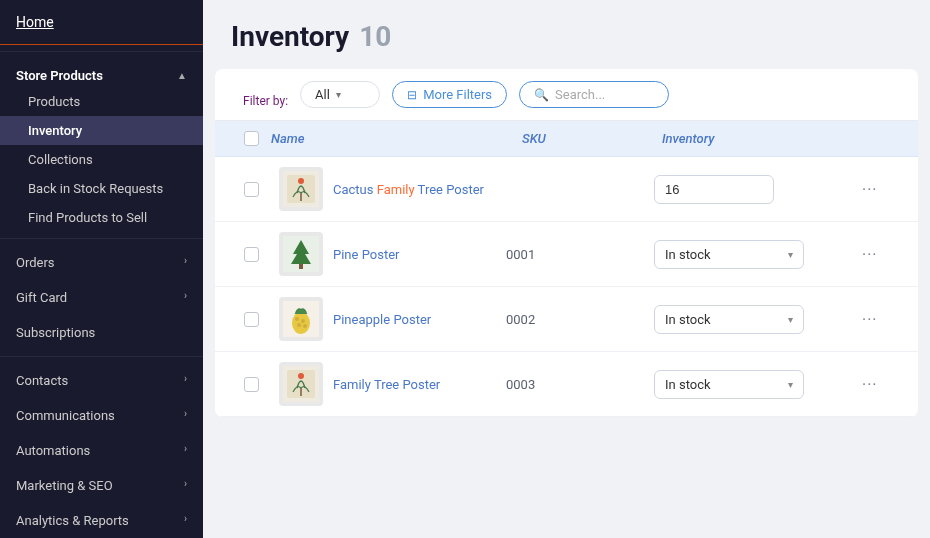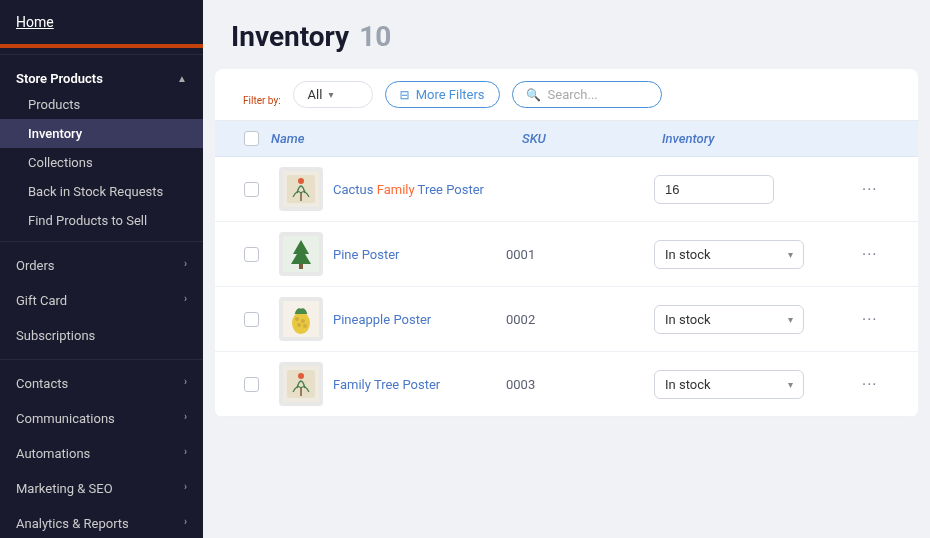--- a/index.html
+++ b/index.html
@@ -13,21 +13,21 @@
       color: #ccc;
       display: flex;
       flex-direction: column;
       height: 538px;
       overflow-y: auto;
     }
     .sidebar-home {
       padding: 14px 16px;
       color: #fff;
       font-size: 14px;
-      border-bottom: 4px solid #c2410c;
+      border-bottom: 1px solid #c2410c;
       cursor: pointer;
       text-decoration: underline;
     }
     .sidebar-section-header {
       padding: 10px 16px 4px 16px;
       color: #fff;
       font-size: 13px;
       font-weight: 600;
       display: flex;
       align-items: center;
@@ -99,22 +99,22 @@
       display: flex;
       align-items: center;
       gap: 12px;
       padding: 12px 28px;
       background: #fff;
       border-radius: 8px 8px 0 0;
       margin: 0 12px;
       border-bottom: 1px solid #e8eaf0;
     }
     .filter-label {
-      font-size: 10px;
-      color: #c2410c;
+      font-size: 12px;
+      color: #701a75;
       margin-top: 12px;
     }
     .filter-dropdown {
       display: flex;
       align-items: center;
       gap: 6px;
       border: 1px solid #dde1ea;
       border-radius: 20px;
       padding: 5px 14px;
       font-size: 13px;

